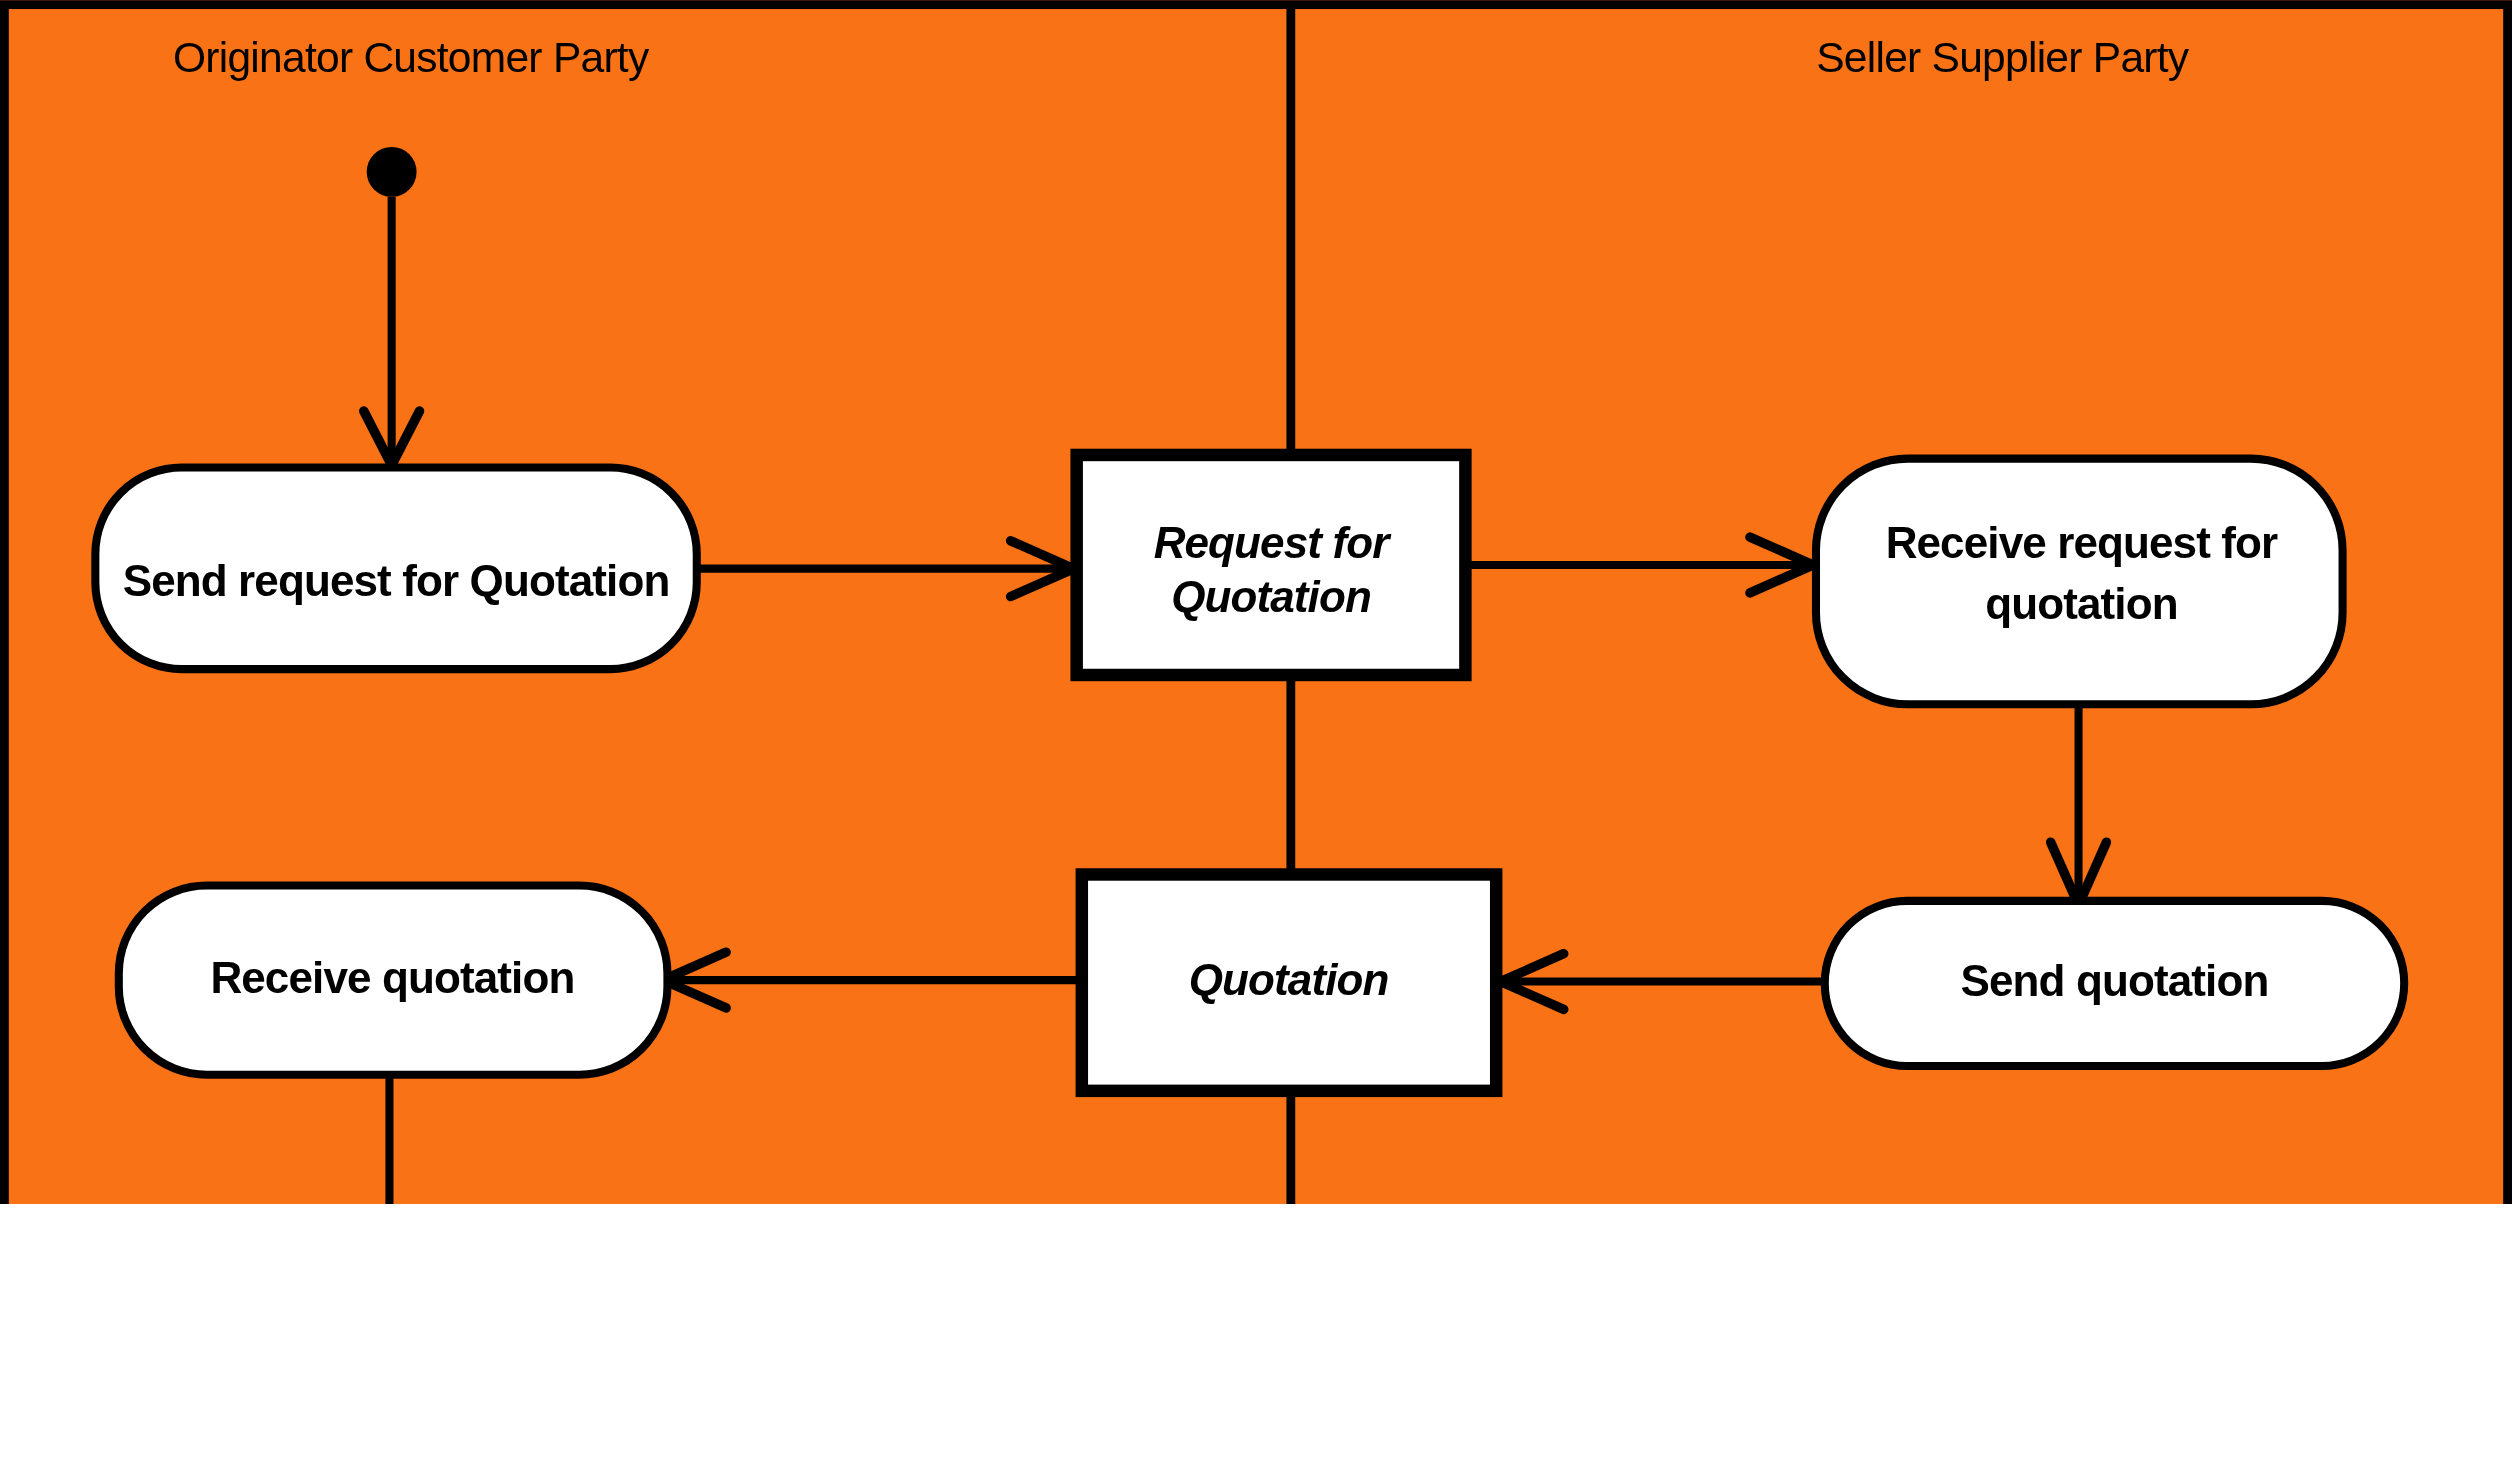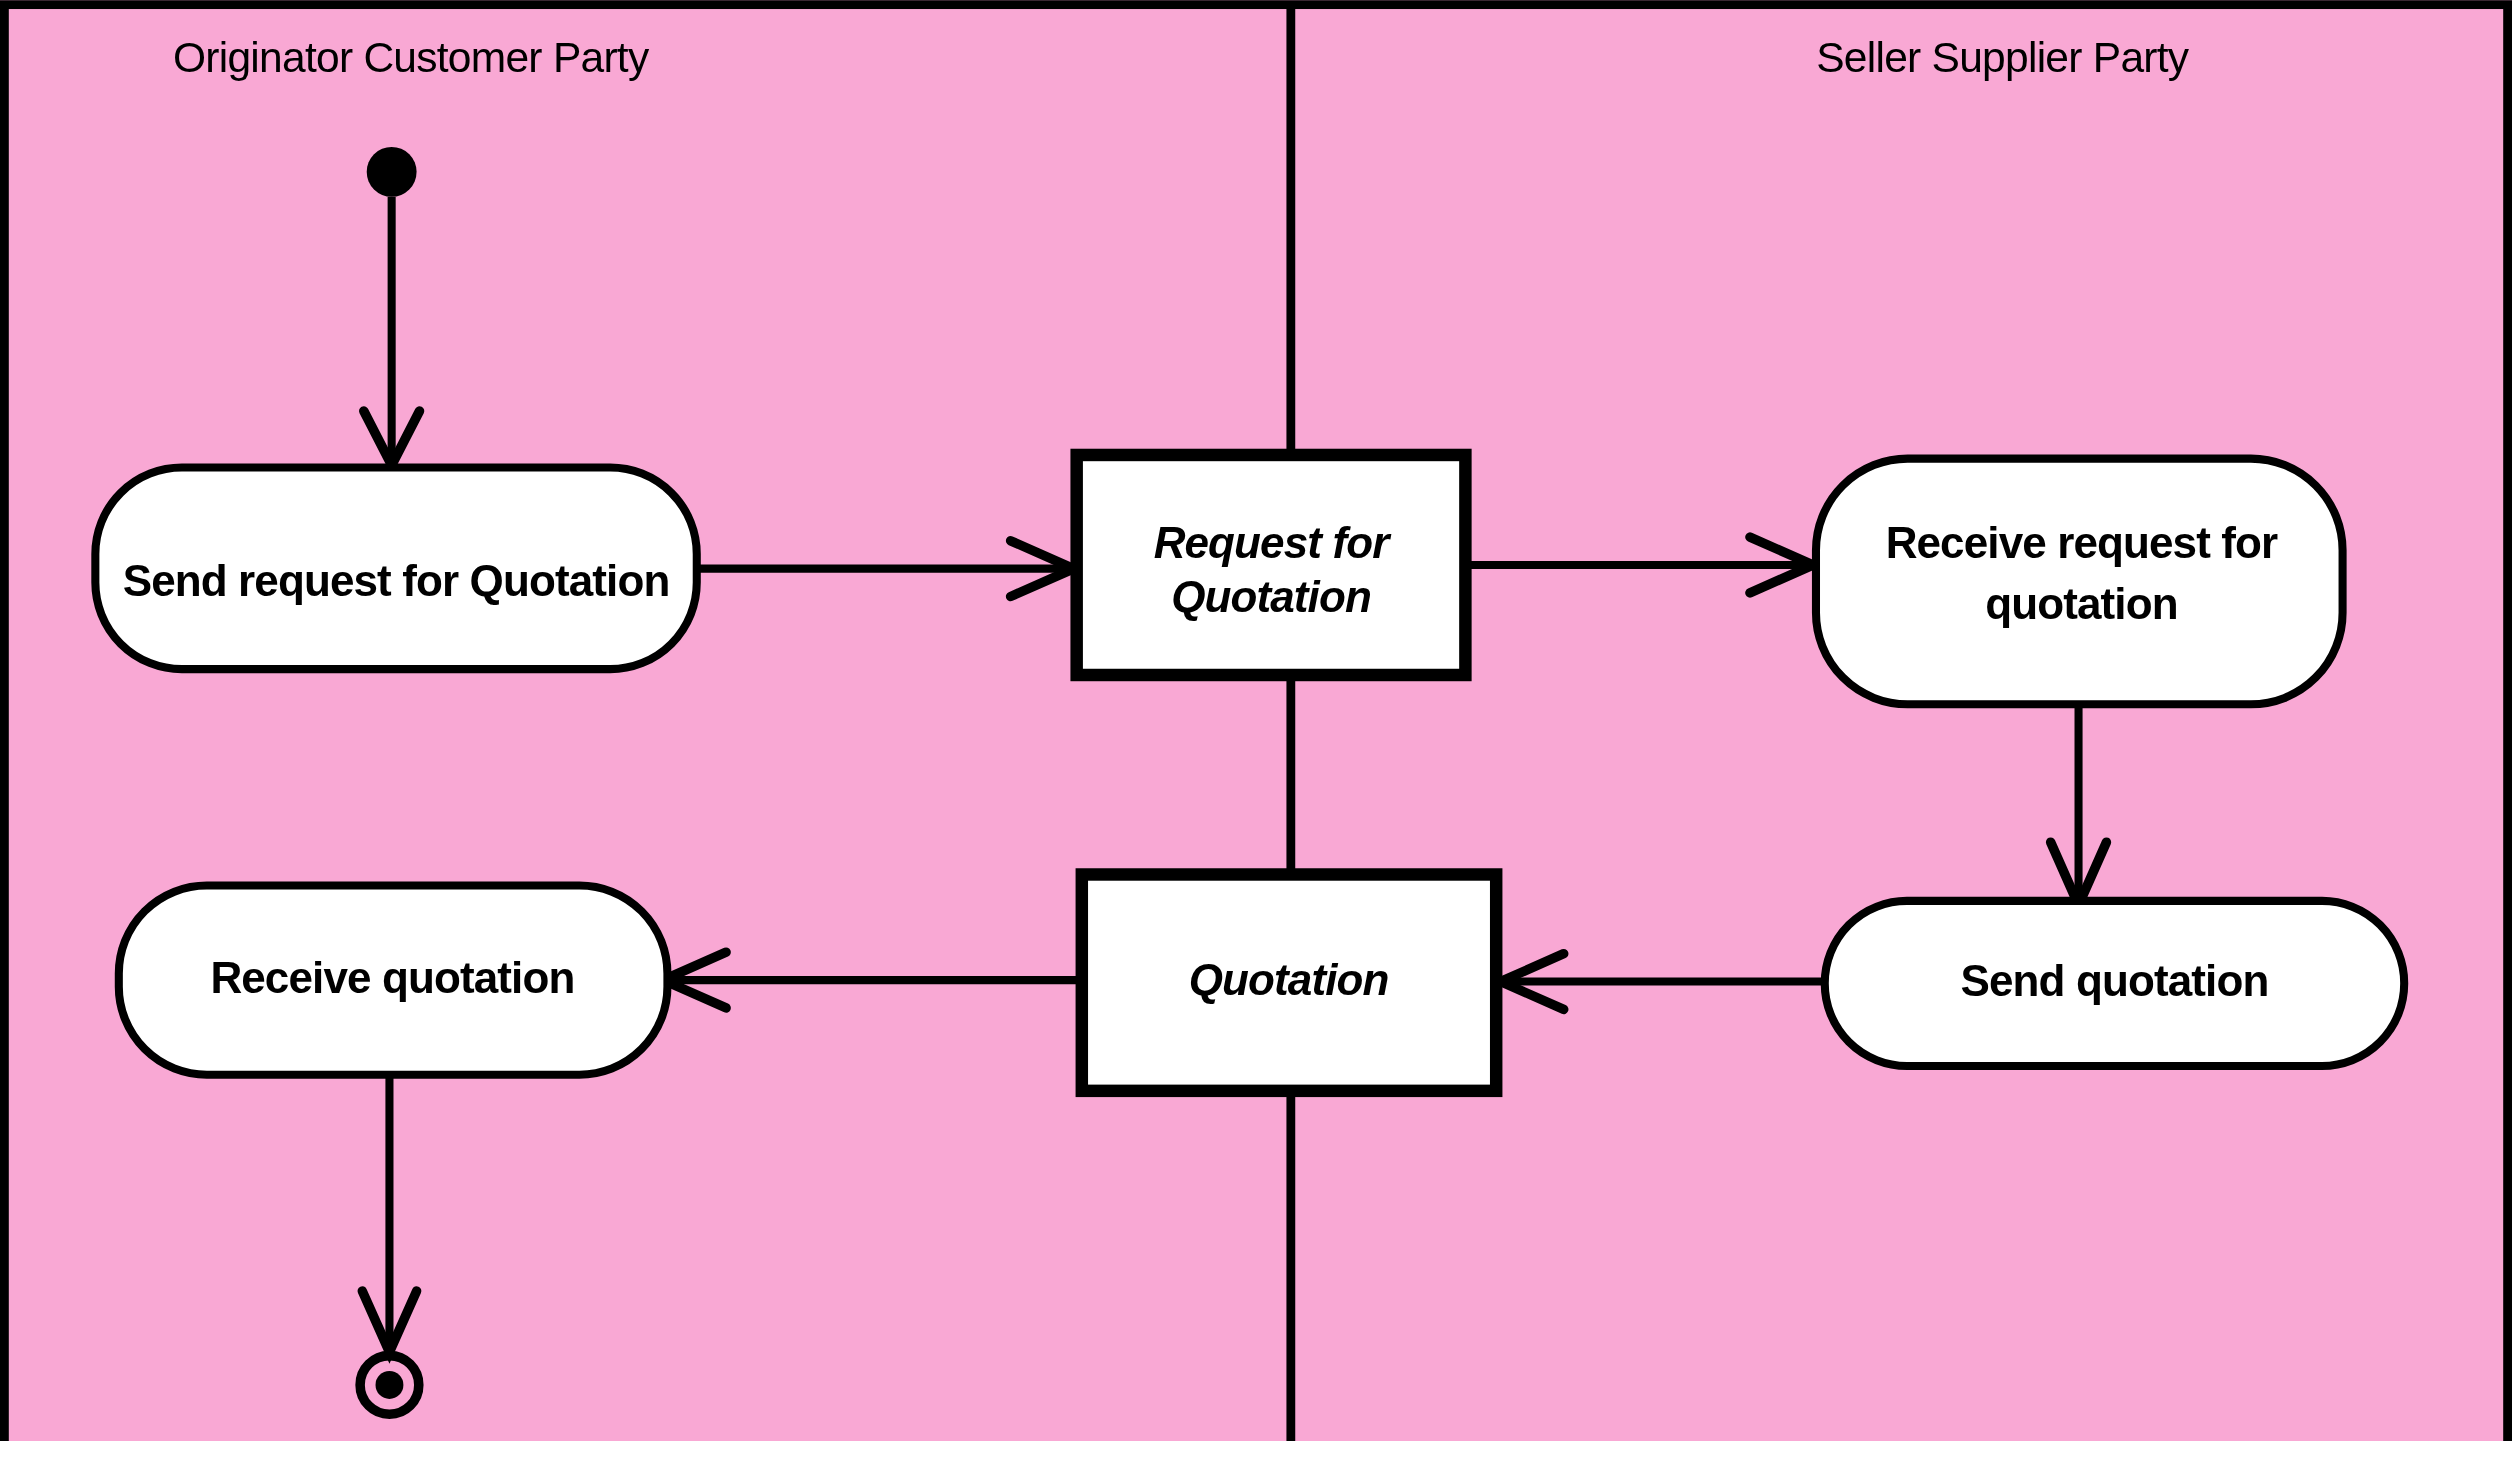--- a/index.html
+++ b/index.html
@@ -4,22 +4,22 @@
 <title>UML Activity Diagram</title>
 <style>
   html, body {
     margin: 0;
     padding: 0;
     background: #ffffff;
   }
   #canvas {
     position: relative;
     width: 2512px;
-    height: 1441px;
-    background: #f9a8d4;
+    height: 1204px;
+    background: #f97316;
     overflow: hidden;
     font-family: "Liberation Sans", "DejaVu Sans", sans-serif;
   }
   #diagram-svg {
     position: absolute;
     top: 0;
     left: 0;
     width: 2512px;
     height: 1482px;
   }

